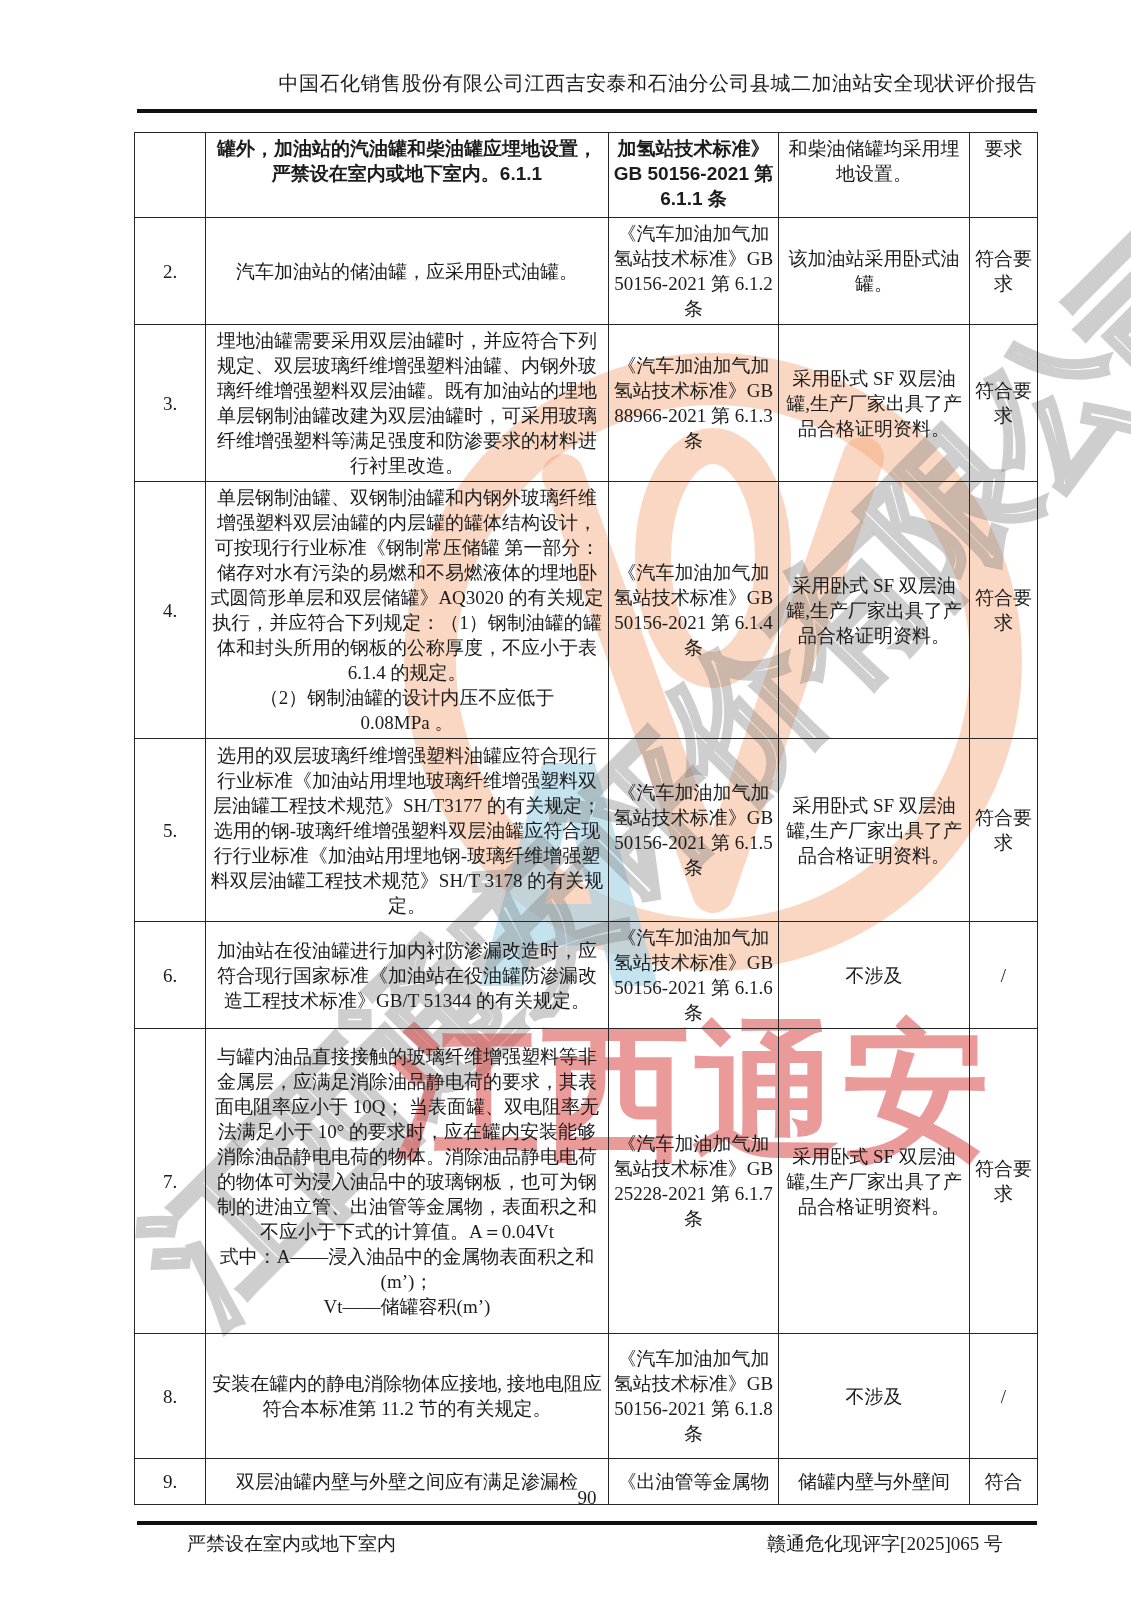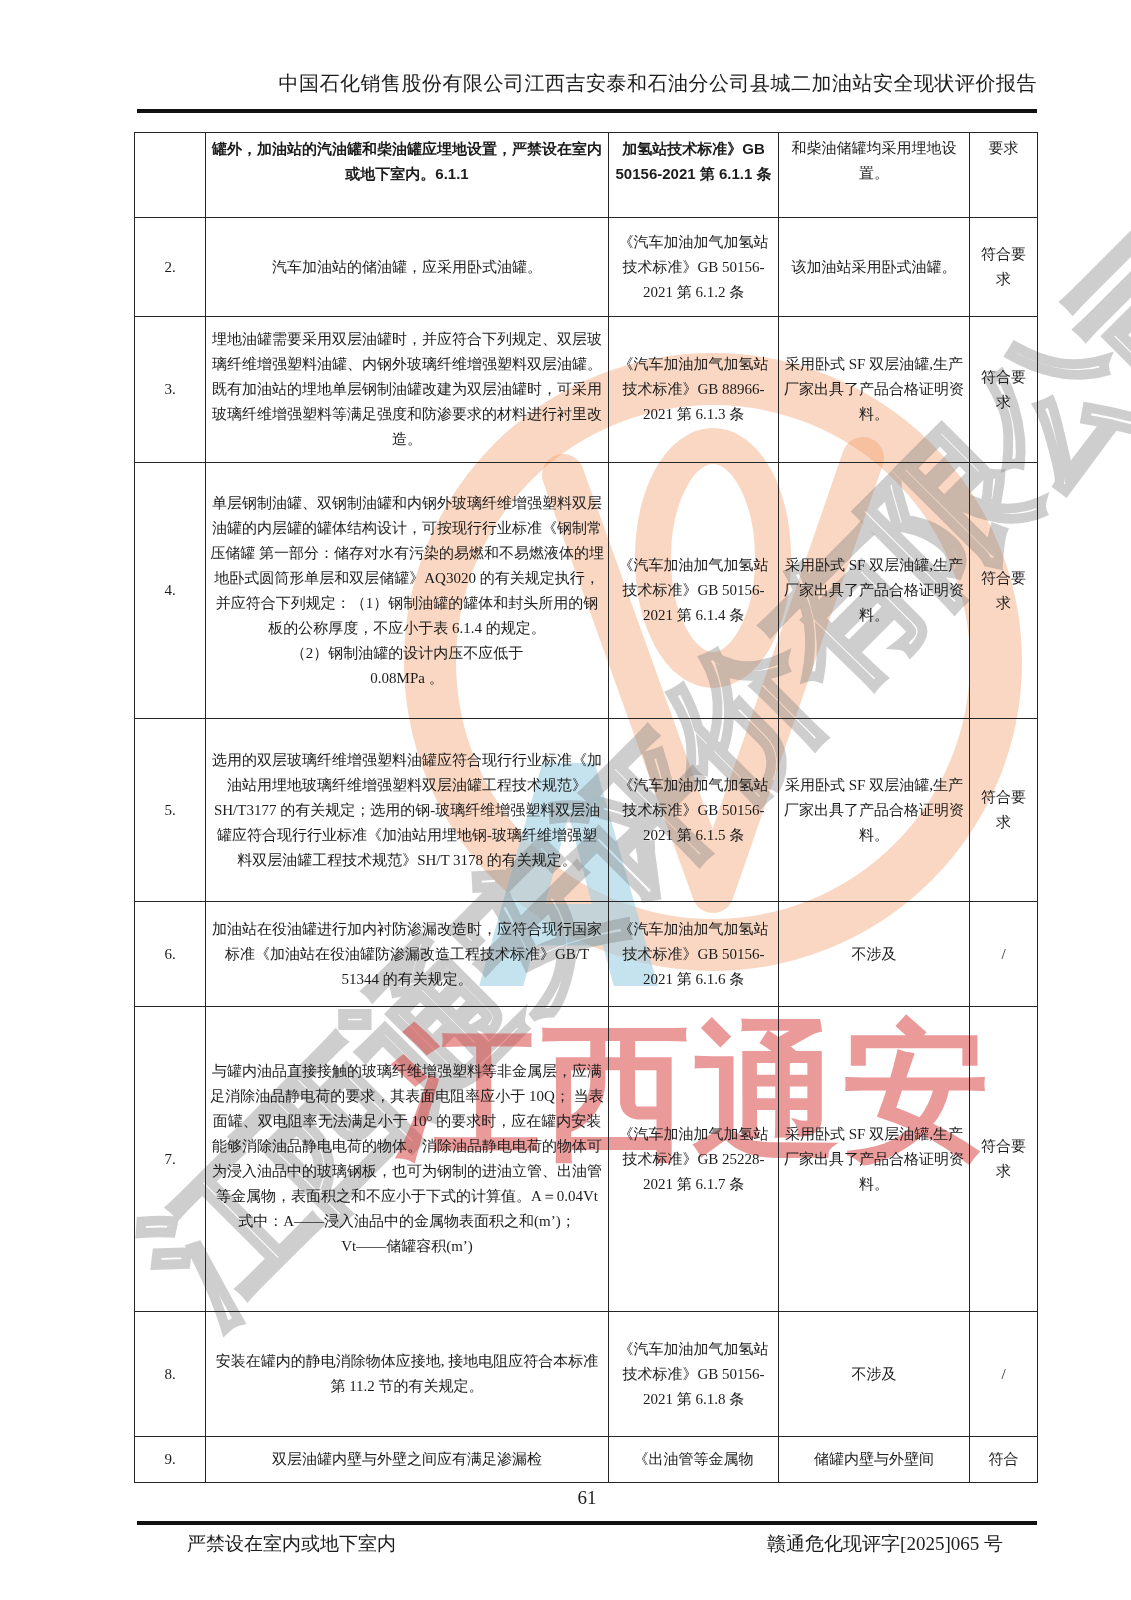--- a/index.html
+++ b/index.html
@@ -52,21 +52,21 @@
   }
   .header-rule{
     position:absolute;left:137px;top:109px;width:900px;height:0;
     border-top:4px solid #111;
   }
 
   table.review{
     position:absolute;left:134px;top:132px;
     border-collapse:collapse;table-layout:fixed;
     width:903px;
-    font-size:15px;line-height:25px;
+    font-size:19px;line-height:25px;
   }
   table.review td{
     border:1.7px solid #262626;
     vertical-align:middle;
     text-align:center;
     padding:3px 4px;
     white-space:pre-wrap;
     overflow:hidden;
   }
   table.review tr.hrow td.b{
@@ -183,21 +183,21 @@
         <tr style="height:46px">
           <td>9.</td>
           <td>双层油罐内壁与外壁之间应有满足渗漏检</td>
           <td>《出油管等金属物</td>
           <td>储罐内壁与外壁间</td>
           <td>符合</td>
         </tr>
       </tbody>
     </table>
 
-    <div class="page-number">61</div>
+    <div class="page-number">90</div>
     <div class="footer-rule"></div>
     <div class="doc-footer">
       <span class="footer-company">严禁设在室内或地下室内</span>
       <span class="footer-docno">赣通危化现评字[2025]065 号</span>
     </div>
 
   </div>
 </div>
 
 </body></html>

